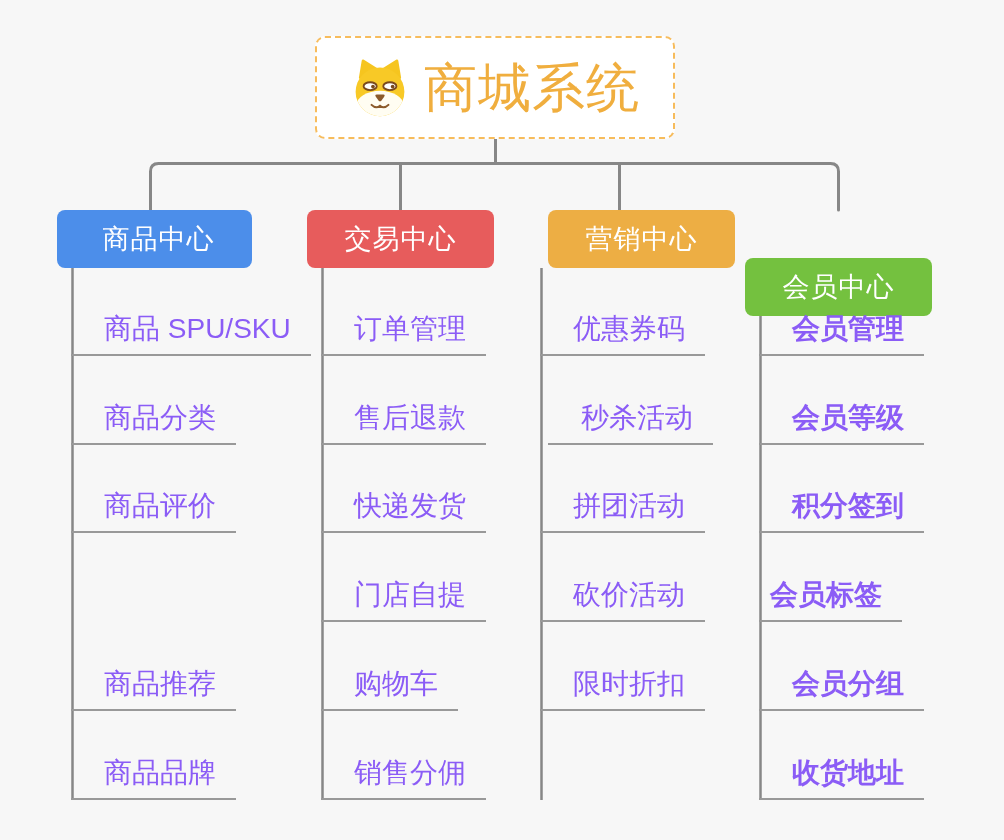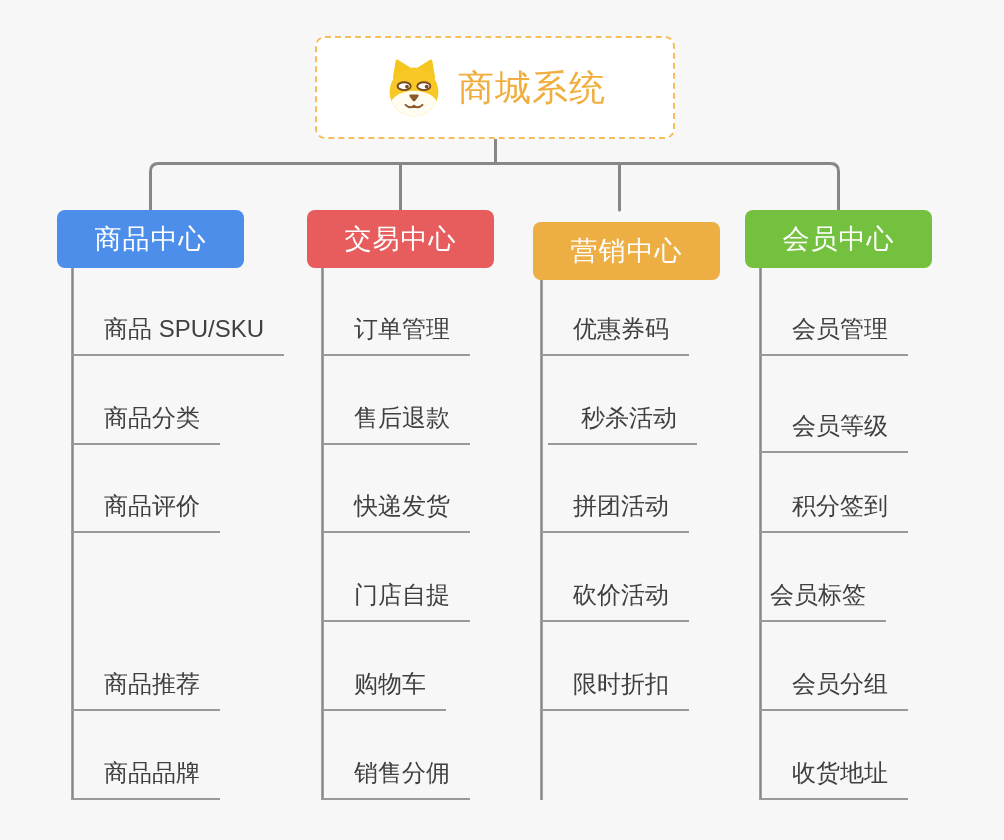--- a/index.html
+++ b/index.html
@@ -13,39 +13,39 @@
   svg.lines{position:absolute;left:0;top:0;z-index:1;}
 
   
   .root-node{
     position:absolute;left:315px;top:36px;width:360px;height:103px;
     box-sizing:border-box;background:#ffffff;
     border:2px dashed #f7bc5c;border-radius:10px;
     display:flex;align-items:center;justify-content:center;gap:14px;
     z-index:2;
   }
-  .root-title{font-size:36px;line-height:1;letter-spacing:1px;font-weight:400;}
+  .root-title{font-size:53px;line-height:1;letter-spacing:1px;font-weight:400;}
   .dog{width:60px;height:60px;flex:0 0 auto;}
 
   
   .branch-head{
     position:absolute;top:210px;width:187px;height:58px;
     border-radius:8px;display:flex;align-items:center;justify-content:center;
     color:#ffffff;font-size:27px;z-index:2;letter-spacing:1px;
   }
-  .bh0{left:57px;} .bh1{left:307px;} .bh2{left:533px;margin-top:12px;} .bh3{left:745px;}
+  .bh0{left:57px;} .bh1{left:307px;} .bh2{left:548px;} .bh3{left:745px;margin-top:48px;}
 
   
   .item{
     position:absolute;white-space:nowrap;z-index:2;
-    font-size:24px;line-height:36px;color:#404040;
+    font-size:28px;line-height:36px;color:#8b5cf6;
     padding:0 20px 7px 33px;
     border-bottom:2px solid #4d7c0f;
   }
-  .cx0{left:71px;} .cx1{left:321px;} .cx2{left:540px;} .cx3{left:759px;}
+  .cx0{left:71px;} .cx1{left:321px;} .cx2{left:540px;} .cx3{left:759px;font-weight:bold;}
   .ry0{top:311px;} .ry1{top:400px;} .ry2{top:488px;}
   .ry3{top:577px;} .ry4{top:666px;} .ry5{top:755px;}
 </style>
 </head>
 <body style="background: rgb(247, 247, 247);">
 
 <div id="stage">
 
   <svg class="lines" width="1004" height="840">
     <g fill="none" stroke-width="3" stroke-linecap="round">
@@ -78,21 +78,21 @@
       <ellipse cx="21.5" cy="30" rx="7" ry="4.2" fill="#ffffff" stroke="#7a4a1e" stroke-width="2"></ellipse>
       <ellipse cx="42.5" cy="30" rx="7" ry="4.2" fill="#ffffff" stroke="#7a4a1e" stroke-width="2"></ellipse>
       <circle cx="24.5" cy="30.5" r="2" fill="#7a4a1e"></circle>
       <circle cx="45.5" cy="30.5" r="2" fill="#7a4a1e"></circle>
       <path d="M28.5,39 H35.5 Q38,39 36.3,41.6 L33.6,45.2 Q32,47 30.4,45.2 L27.7,41.6 Q26,39 28.5,39 Z" fill="#8b5a2b"></path>
       <path d="M23,50 Q27.5,54.5 32,51 Q36.5,54.5 41,50" stroke="#8b5a2b" stroke-width="2.2" fill="none" stroke-linecap="round"></path>
     </svg>
     <span class="root-title" style="color: rgb(240, 174, 62);">商城系统</span>
   </div>
 
-  <div class="branch-head bh0" style="background-color: rgb(76, 142, 234);">商品中心</div>
+  <div class="branch-head bh0" style="background-color: rgb(76, 142, 234); padding-left: 8px;">商品中心</div>
   <div class="branch-head bh1" style="background-color: rgb(231, 92, 92);">交易中心</div>
   <div class="branch-head bh2" style="background-color: rgb(237, 174, 68);">营销中心</div>
   <div class="branch-head bh3" style="background-color: rgb(116, 193, 63);">会员中心</div>
 
   <div class="item cx0 ry0" style="border-bottom-color: rgb(153, 153, 153);">商品 SPU/SKU</div>
   <div class="item cx0 ry1" style="border-bottom-color: rgb(153, 153, 153);">商品分类</div>
   <div class="item cx0 ry2" style="border-bottom-color: rgb(153, 153, 153);">商品评价</div>
   <div class="item cx0 ry4" style="border-bottom-color: rgb(153, 153, 153);">商品推荐</div>
   <div class="item cx0 ry5" style="border-bottom-color: rgb(153, 153, 153);">商品品牌</div>
 
@@ -103,19 +103,19 @@
   <div class="item cx1 ry4" style="border-bottom-color: rgb(153, 153, 153);">购物车</div>
   <div class="item cx1 ry5" style="border-bottom-color: rgb(153, 153, 153);">销售分佣</div>
 
   <div class="item cx2 ry0" style="border-bottom-color: rgb(153, 153, 153);">优惠券码</div>
   <div class="item cx2 ry1" style="border-bottom-color: rgb(153, 153, 153); margin-left: 8px;">秒杀活动</div>
   <div class="item cx2 ry2" style="border-bottom-color: rgb(153, 153, 153);">拼团活动</div>
   <div class="item cx2 ry3" style="border-bottom-color: rgb(153, 153, 153);">砍价活动</div>
   <div class="item cx2 ry4" style="border-bottom-color: rgb(153, 153, 153);">限时折扣</div>
 
   <div class="item cx3 ry0" style="border-bottom-color: rgb(153, 153, 153);">会员管理</div>
-  <div class="item cx3 ry1" style="border-bottom-color: rgb(153, 153, 153); margin-top: 8px;">会员等级</div>
+  <div class="item cx3 ry1" style="border-bottom-color: rgb(153, 153, 153);">会员等级</div>
   <div class="item cx3 ry2" style="border-bottom-color: rgb(153, 153, 153);">积分签到</div>
   <div class="item cx3 ry3" style="border-bottom-color: rgb(153, 153, 153); padding-left: 11px;">会员标签</div>
   <div class="item cx3 ry4" style="border-bottom-color: rgb(153, 153, 153);">会员分组</div>
   <div class="item cx3 ry5" style="border-bottom-color: rgb(153, 153, 153);">收货地址</div>
 
 </div>
 
 </body></html>

